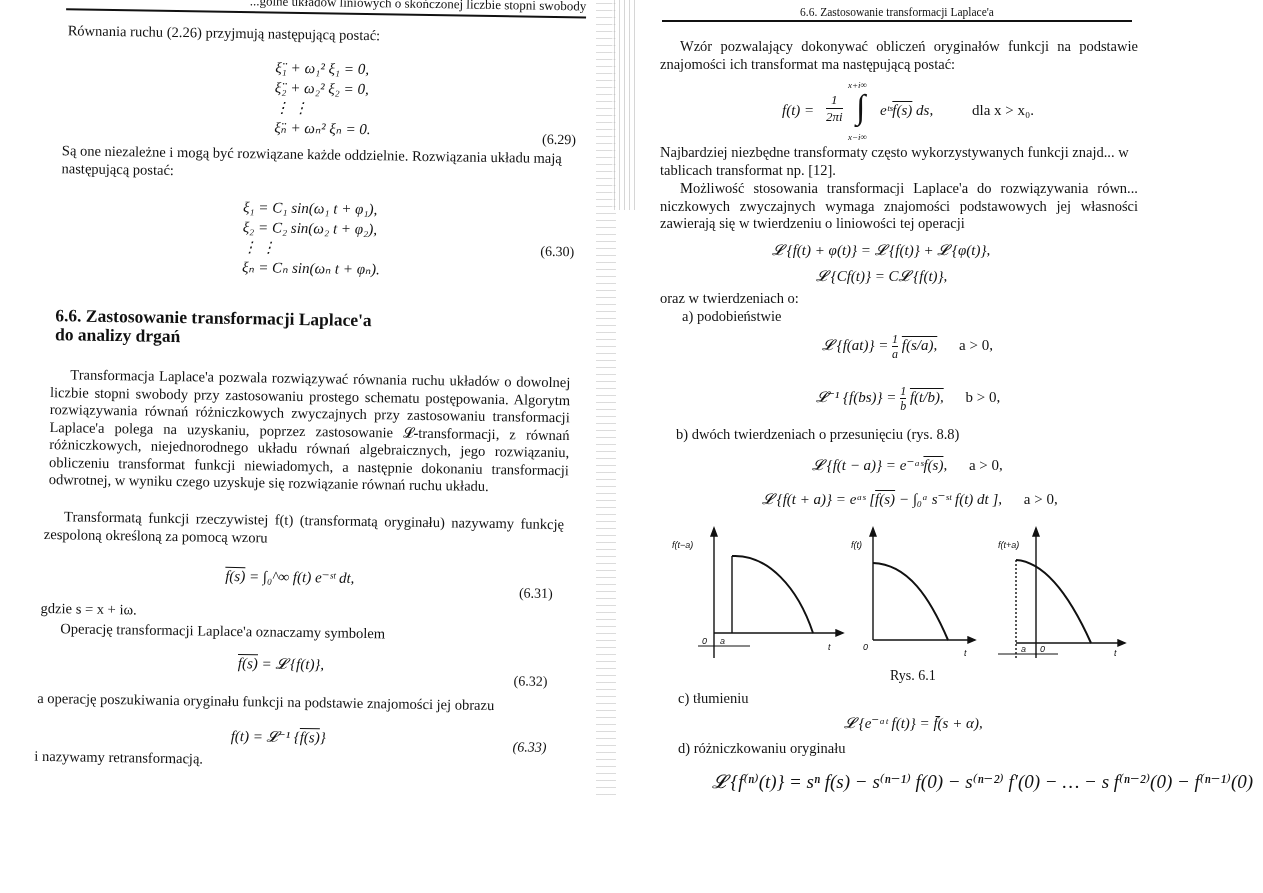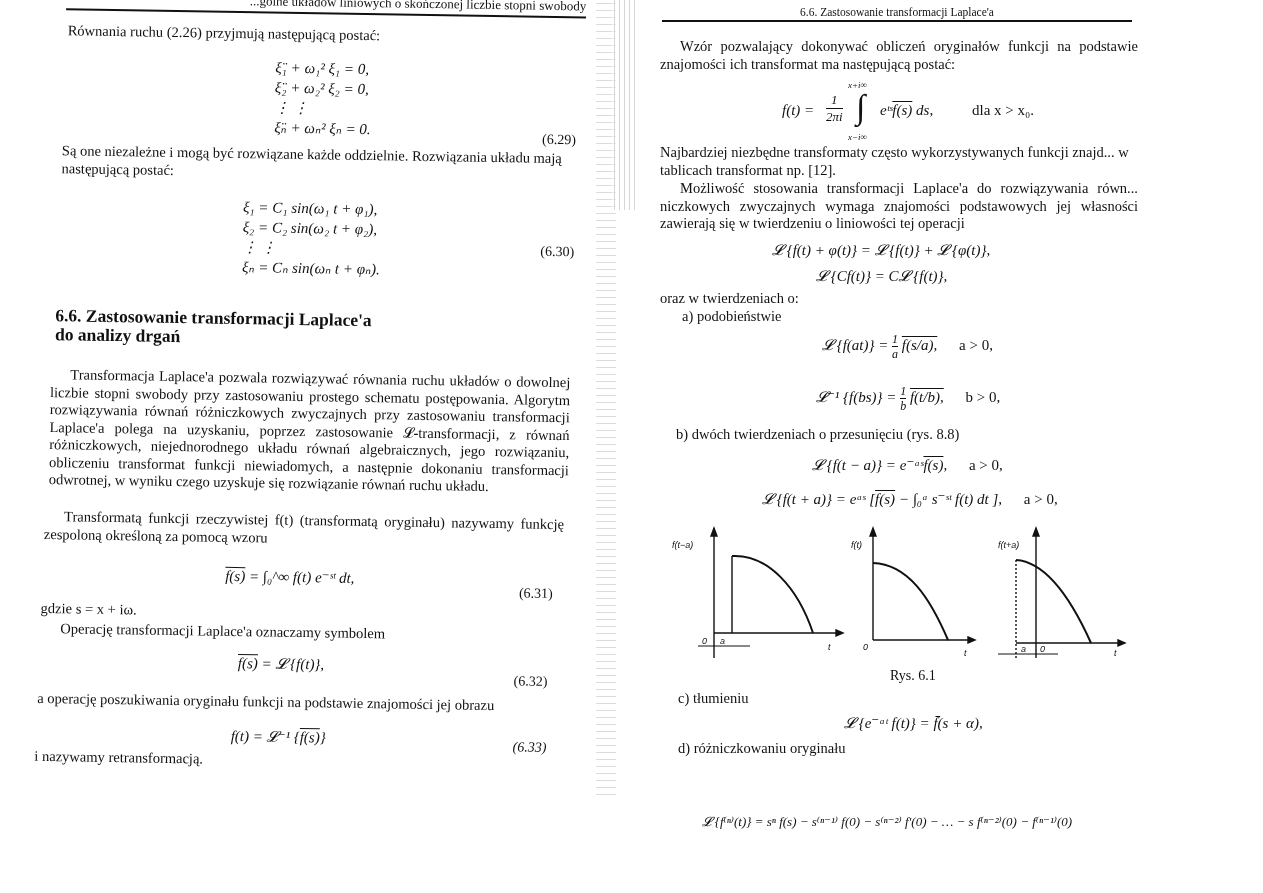--- a/index.html
+++ b/index.html
@@ -216,14 +216,14 @@
         <text x="446" y="128">t</text>
       </g>
     </svg>
   </div>
   <div class="abs caption" style="left:278px; top:668px;">Rys. 6.1</div>
 
   <div class="abs para" style="left:66px; top:690px;">c) tłumieniu</div>
   <div class="abs eq" style="left:232px; top:714px;">𝓛 {e⁻ᵅᵗ f(t)} = f̄(s + α),</div>
 
   <div class="abs para" style="left:66px; top:740px;">d) różniczkowaniu oryginału</div>
-  <div class="abs eq" style="left:90px; top:770px; font-size:13px;margin-top:44px;">𝓛 {f⁽ⁿ⁾(t)} = sⁿ f(s) − s⁽ⁿ⁻¹⁾ f(0) − s⁽ⁿ⁻²⁾ f′(0) − … − s f⁽ⁿ⁻²⁾(0) − f⁽ⁿ⁻¹⁾(0)</div>
+  <div class="abs eq" style="left:100px; top:770px; font-size:19px;">𝓛 {f⁽ⁿ⁾(t)} = sⁿ f(s) − s⁽ⁿ⁻¹⁾ f(0) − s⁽ⁿ⁻²⁾ f′(0) − … − s f⁽ⁿ⁻²⁾(0) − f⁽ⁿ⁻¹⁾(0)</div>
 </div>
 
 </body></html>

